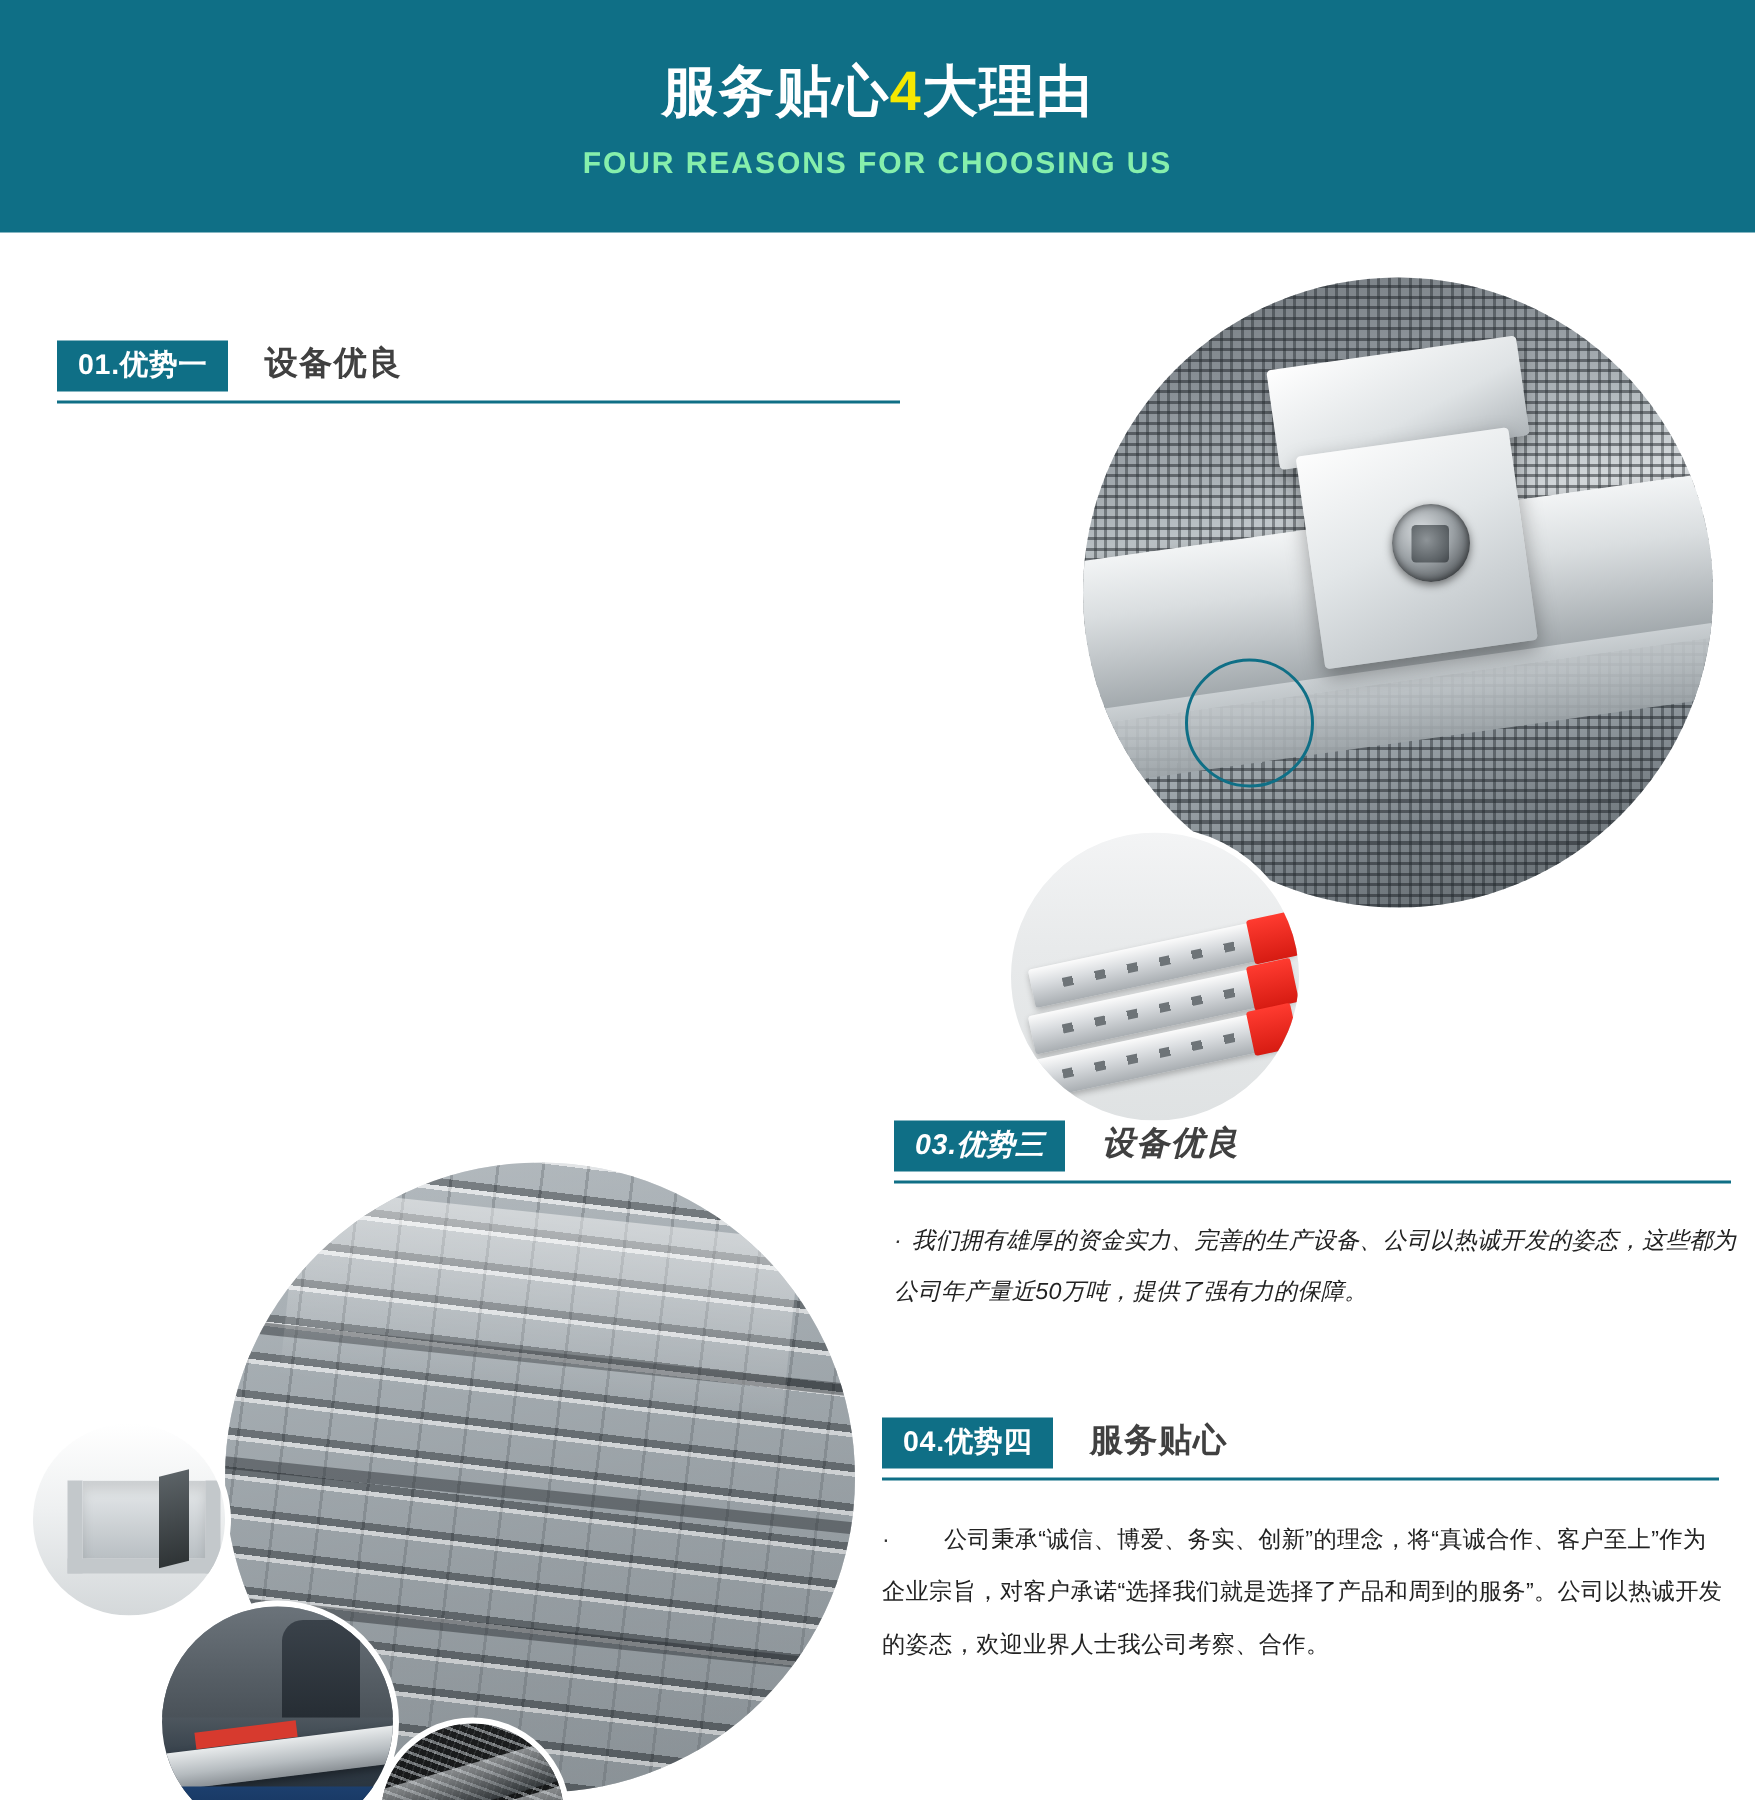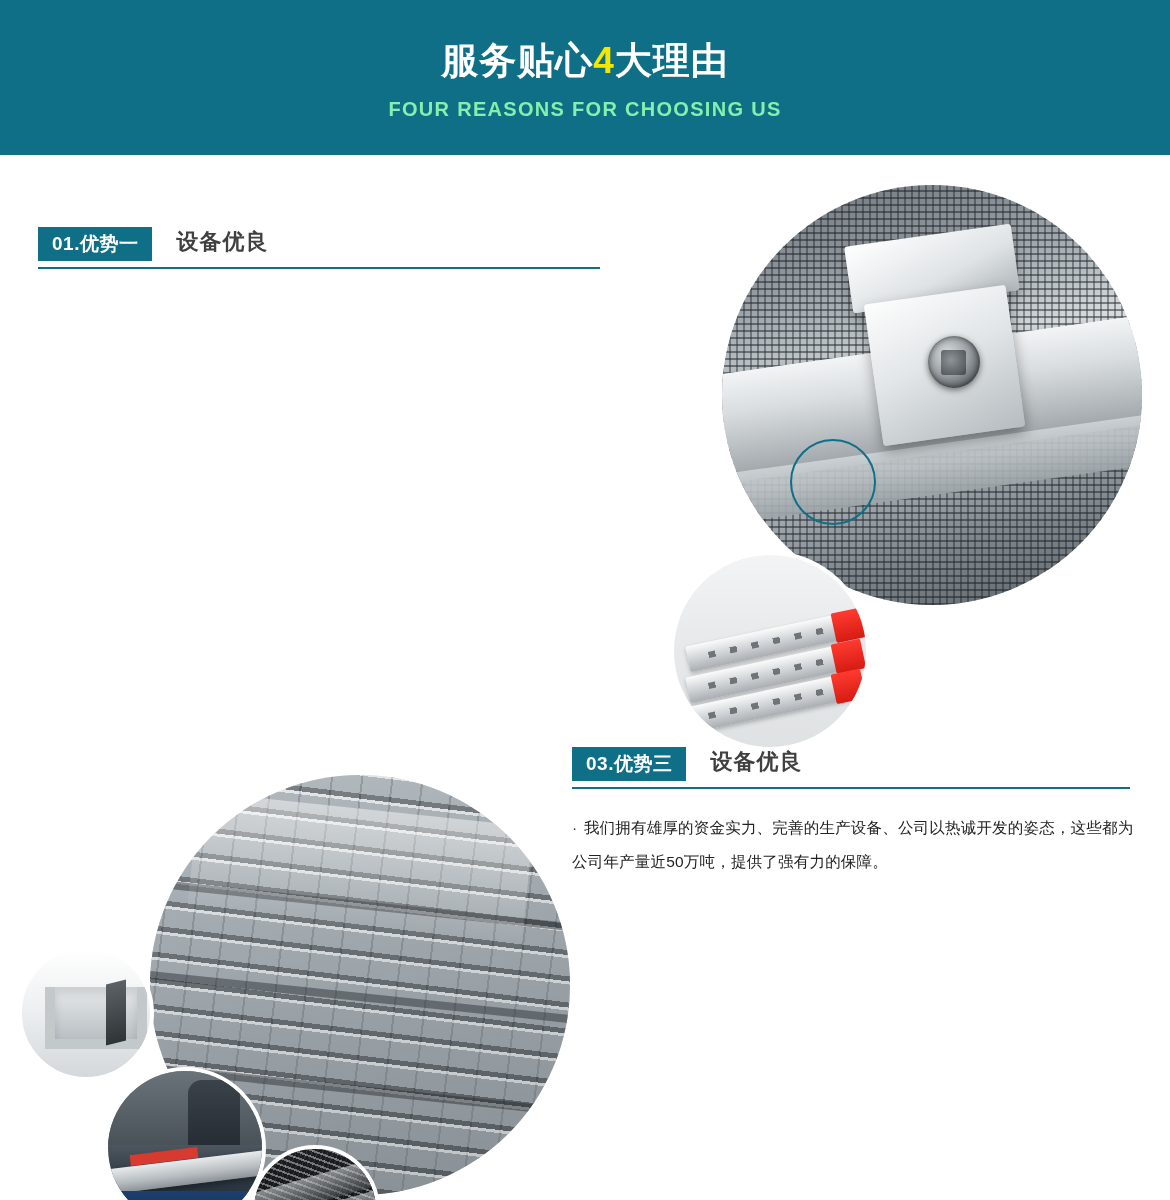--- a/index.html
+++ b/index.html
@@ -95,21 +95,21 @@
   .bullet {
     color: #333;
     margin-right: 2px;
   }
 
   
   #block-1 { left: 20px; top: 72px;  width: 580px; margin-left: 18px; }
   #block-1 .head-rule { width: 562px; }
   #block-2 { left: 22px; top: 290px; width: 580px; }
   #block-2 .head-rule { width: 562px; }
-  #block-3 { left: 572px; top: 592px; width: 562px; }
+  #block-3 { left: 596px; top: 592px; width: 562px; font-style: italic; }
   #block-3 .head-rule { width: 558px; }
   #block-4 { left: 588px; top: 790px; width: 562px; }
   #block-4 .head-rule { width: 558px; }
 
   #block-4 .block-body { line-height: 35px; }
   .indent { display: inline-block; width: 34px; }
 
   
   .circle {
     position: absolute;
@@ -352,20 +352,30 @@
       <span class="tag">03.优势三</span>
       <span class="head-title">设备优良</span>
       <span class="head-rule"></span>
     </div>
     <div class="block-body">
       <span class="bullet">·</span>
       <span>我们拥有雄厚的资金实力、完善的生产设备、公司以热诚开发的姿态，这些都为公司年产量近50万吨，提供了强有力的保障。</span>
     </div>
   </div>
 
+  <div class="block" id="block-4">
+    <div class="block-head">
+      <span class="tag">04.优势四</span>
+      <span class="head-title">服务贴心</span>
+      <span class="head-rule"></span>
+    </div>
+    <div class="block-body">
+      <span class="bullet">·</span><span class="indent"></span><span>公司秉承“诚信、博爱、务实、创新”的理念，将“真诚合作、客户至上”作为企业宗旨，对客户承诺“选择我们就是选择了产品和周到的服务”。公司以热诚开发的姿态，欢迎业界人士我公司考察、合作。</span>
+    </div>
+  </div>
 
   <div class="circle" id="photo-clamp">
     <div class="mesh"></div>
     <div class="rail"></div>
     <div class="rail2"></div>
     <div class="clamp-top"></div>
     <div class="clamp-body"></div>
     <div class="bolt"></div>
   </div>
 

